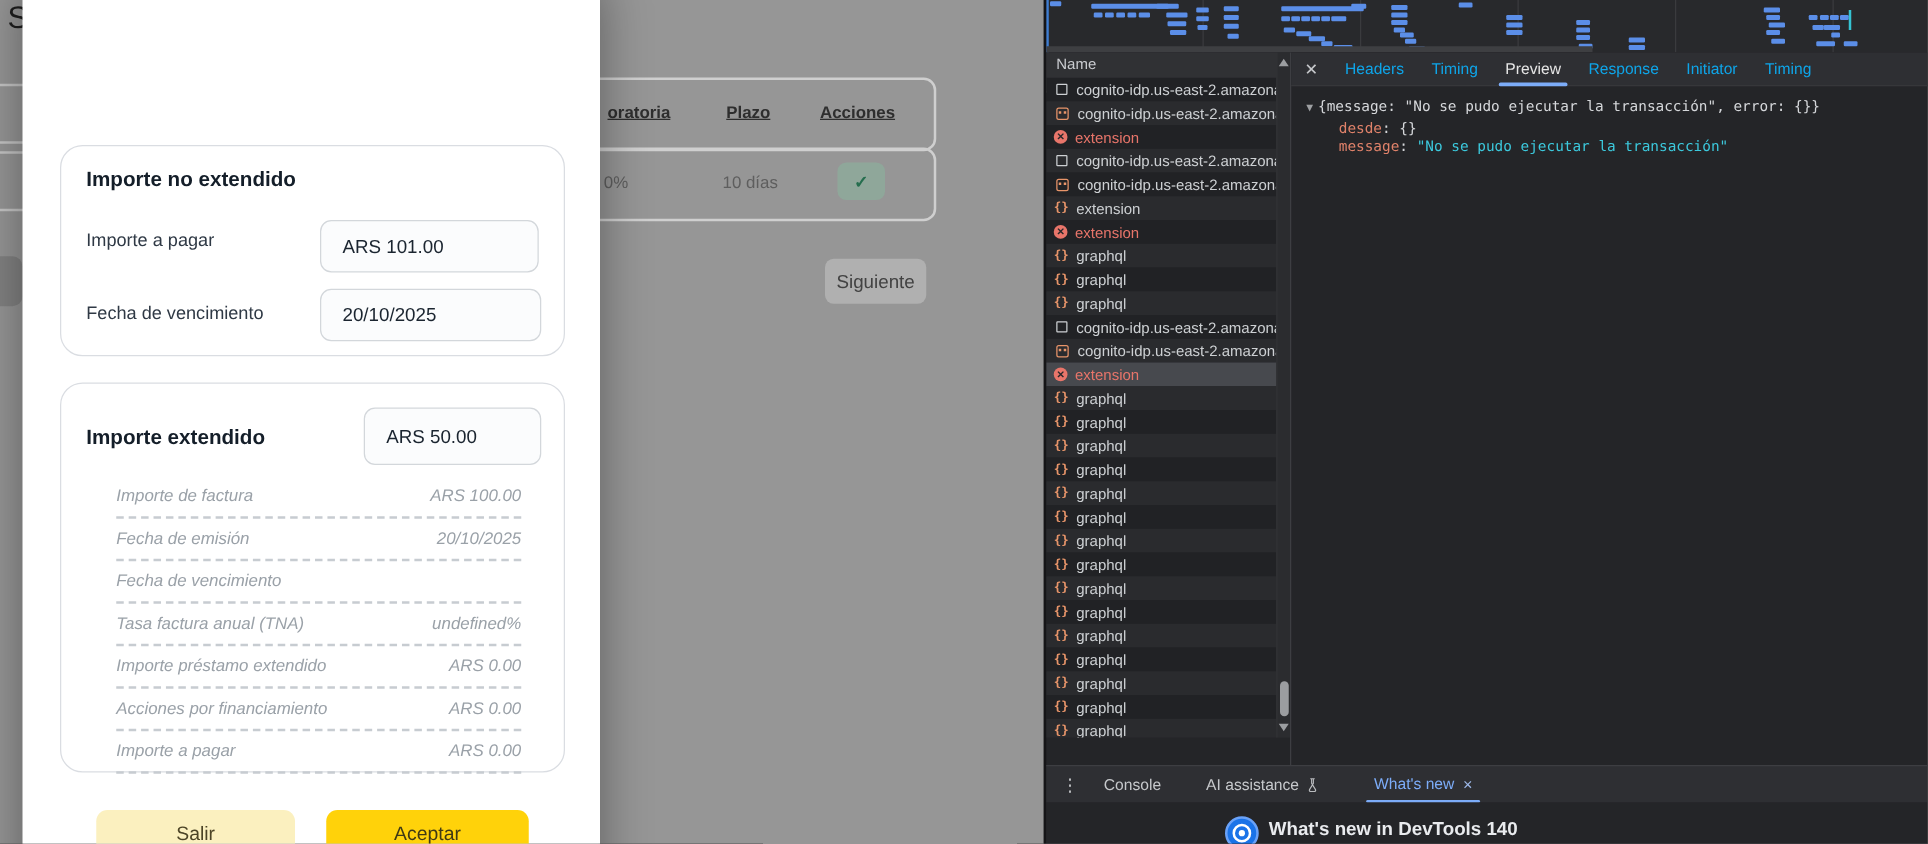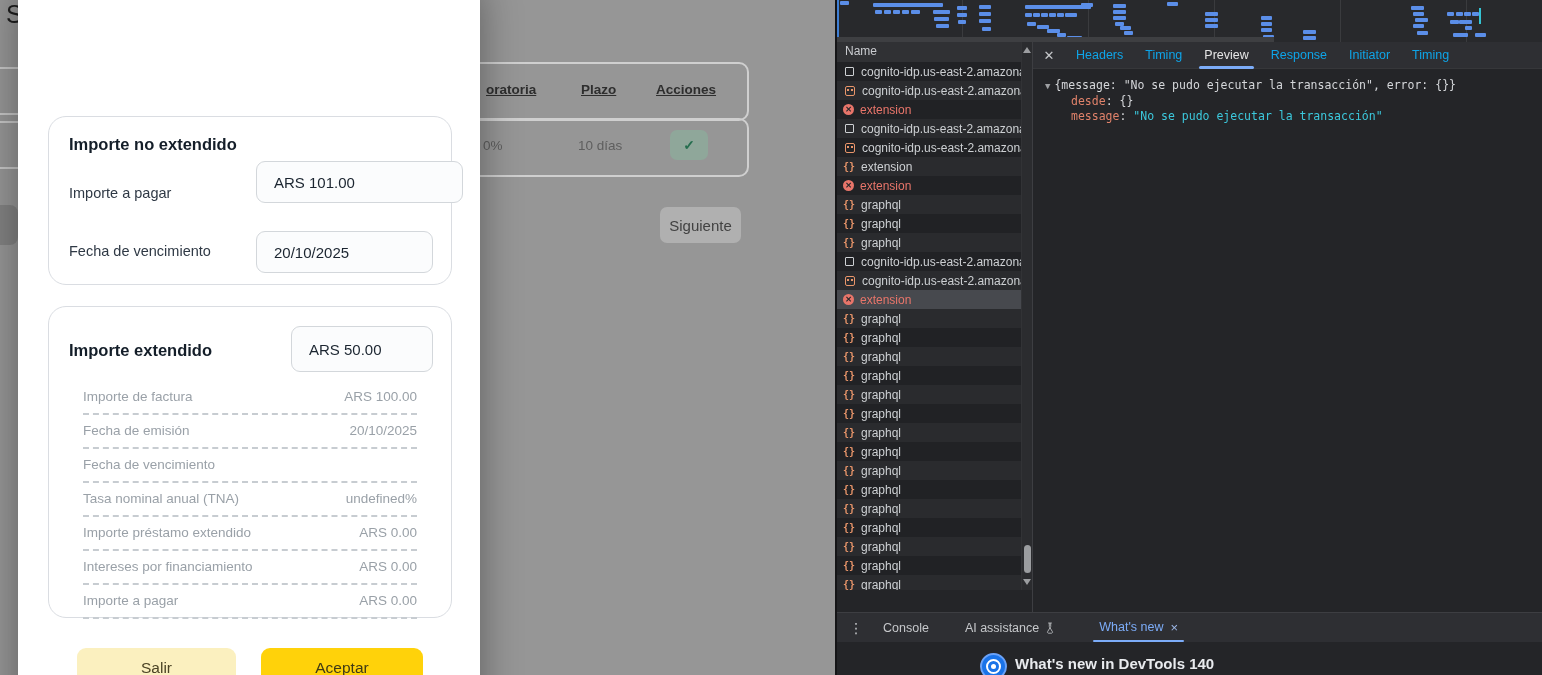--- a/index.html
+++ b/index.html
@@ -25,21 +25,21 @@
          border-radius:12px;box-shadow:0 10px 40px rgba(0,0,0,.38);}
   .m-intro{position:absolute;left:20px;top:28px;width:422px;text-align:center;
            font-size:15px;line-height:20.5px;font-weight:500;color:#2e3642;}
   .m-card{position:absolute;left:30px;width:402px;border:1.5px solid #dadde2;border-radius:18px;background:#fff;}
   .m-card1{top:140px;height:167px;}
   .m-card2{top:330px;height:310px;}
   .m-title{position:absolute;left:20px;font-size:16.5px;font-weight:700;color:#141e29;}
   .m-label{position:absolute;left:20px;font-size:14.5px;color:#2f3945;}
   .m-input{position:absolute;border:1.5px solid #d3d7db;border-radius:9px;background:#fbfcfd;
            font-size:15px;color:#1b2530;display:flex;align-items:center;padding-left:17px;box-sizing:border-box;}
-  .m-rows{position:absolute;left:34px;right:34px;top:74px;}
+  .m-rows{position:absolute;left:44px;right:34px;top:74px;font-style:italic;}
   .drow{position:relative;height:32px;border-bottom:2px dashed #c7ccd1;}
   .dlabel{position:absolute;left:0;top:8px;font-size:13.5px;color:#9aa1a8;}
   .dvalue{position:absolute;right:0;top:8px;font-size:13.5px;color:#9aa1a8;}
   .m-btn{position:absolute;top:672px;height:44px;border-radius:9px;font-size:15.5px;font-weight:500;
          display:flex;align-items:flex-start;justify-content:center;padding-top:11px;box-sizing:border-box;}
   .m-btn-salir{left:59px;width:159px;background:#fbf0bf;color:#4c4426;}
   .m-btn-aceptar{left:243px;width:162px;background:#ffd20a;color:#3f3a15;}
 
   
   .devtools{position:absolute;left:835px;top:0;width:707px;height:675px;background:#242528;
@@ -140,21 +140,21 @@
     </div>
 
     <div class="pg-next">Siguiente</div>
   </div>
 
   <div class="modal">
 
     <div class="m-card m-card1">
       <div class="m-title" style="top:18px;">Importe no extendido</div>
       <div class="m-label" style="top:68px;">Importe a pagar</div>
-      <div class="m-input" style="left:207px;top:44px;width:207px;height:42px;">ARS 101.00</div>
+      <div class="m-input" style="left:207px;top:59px;width:175px;height:42px;">ARS 101.00</div>
       <div class="m-label" style="top:126px;">Fecha de vencimiento</div>
       <div class="m-input" style="left:207px;top:114px;width:177px;height:42px;">20/10/2025</div>
     </div>
 
     <div class="m-card m-card2">
       <div class="m-title" style="top:34px;">Importe extendido</div>
       <div class="m-input" style="left:242px;top:19px;width:142px;height:46px;">ARS 50.00</div>
       <div class="m-rows" id="dashed-rows">
           <div class="drow">
             <span class="dlabel">Importe de factura</span>
@@ -162,29 +162,29 @@
           </div>
           <div class="drow">
             <span class="dlabel">Fecha de emisión</span>
             <span class="dvalue">20/10/2025</span>
           </div>
           <div class="drow">
             <span class="dlabel">Fecha de vencimiento</span>
             <span class="dvalue"></span>
           </div>
           <div class="drow">
-            <span class="dlabel">Tasa nominal anual (TNA)</span>
+            <span class="dlabel">Tasa factura anual (TNA)</span>
             <span class="dvalue">undefined%</span>
           </div>
           <div class="drow">
             <span class="dlabel">Importe préstamo extendido</span>
             <span class="dvalue">ARS 0.00</span>
           </div>
           <div class="drow">
-            <span class="dlabel">Intereses por financiamiento</span>
+            <span class="dlabel">Acciones por financiamiento</span>
             <span class="dvalue">ARS 0.00</span>
           </div>
           <div class="drow">
             <span class="dlabel">Importe a pagar</span>
             <span class="dvalue">ARS 0.00</span>
           </div>
         </div>
     </div>
 
     <div class="m-btn m-btn-salir">Salir</div>

